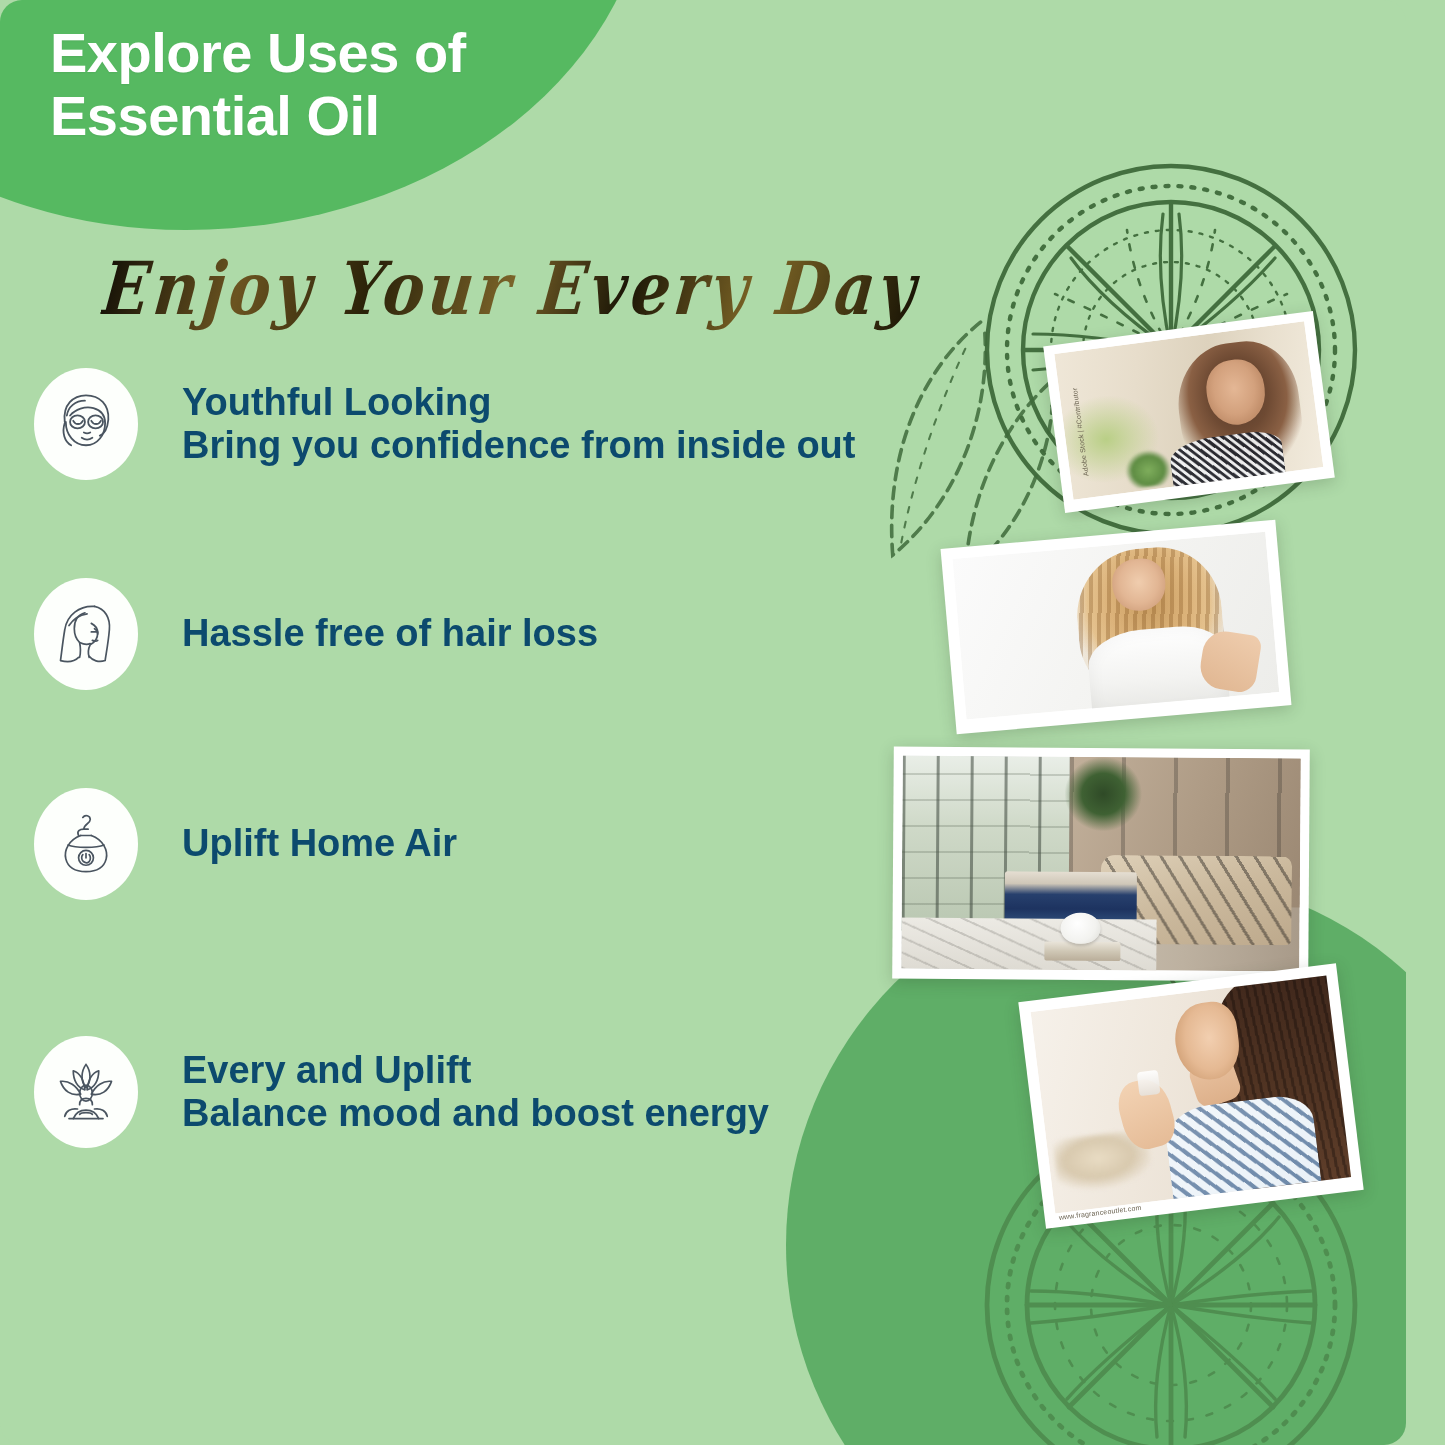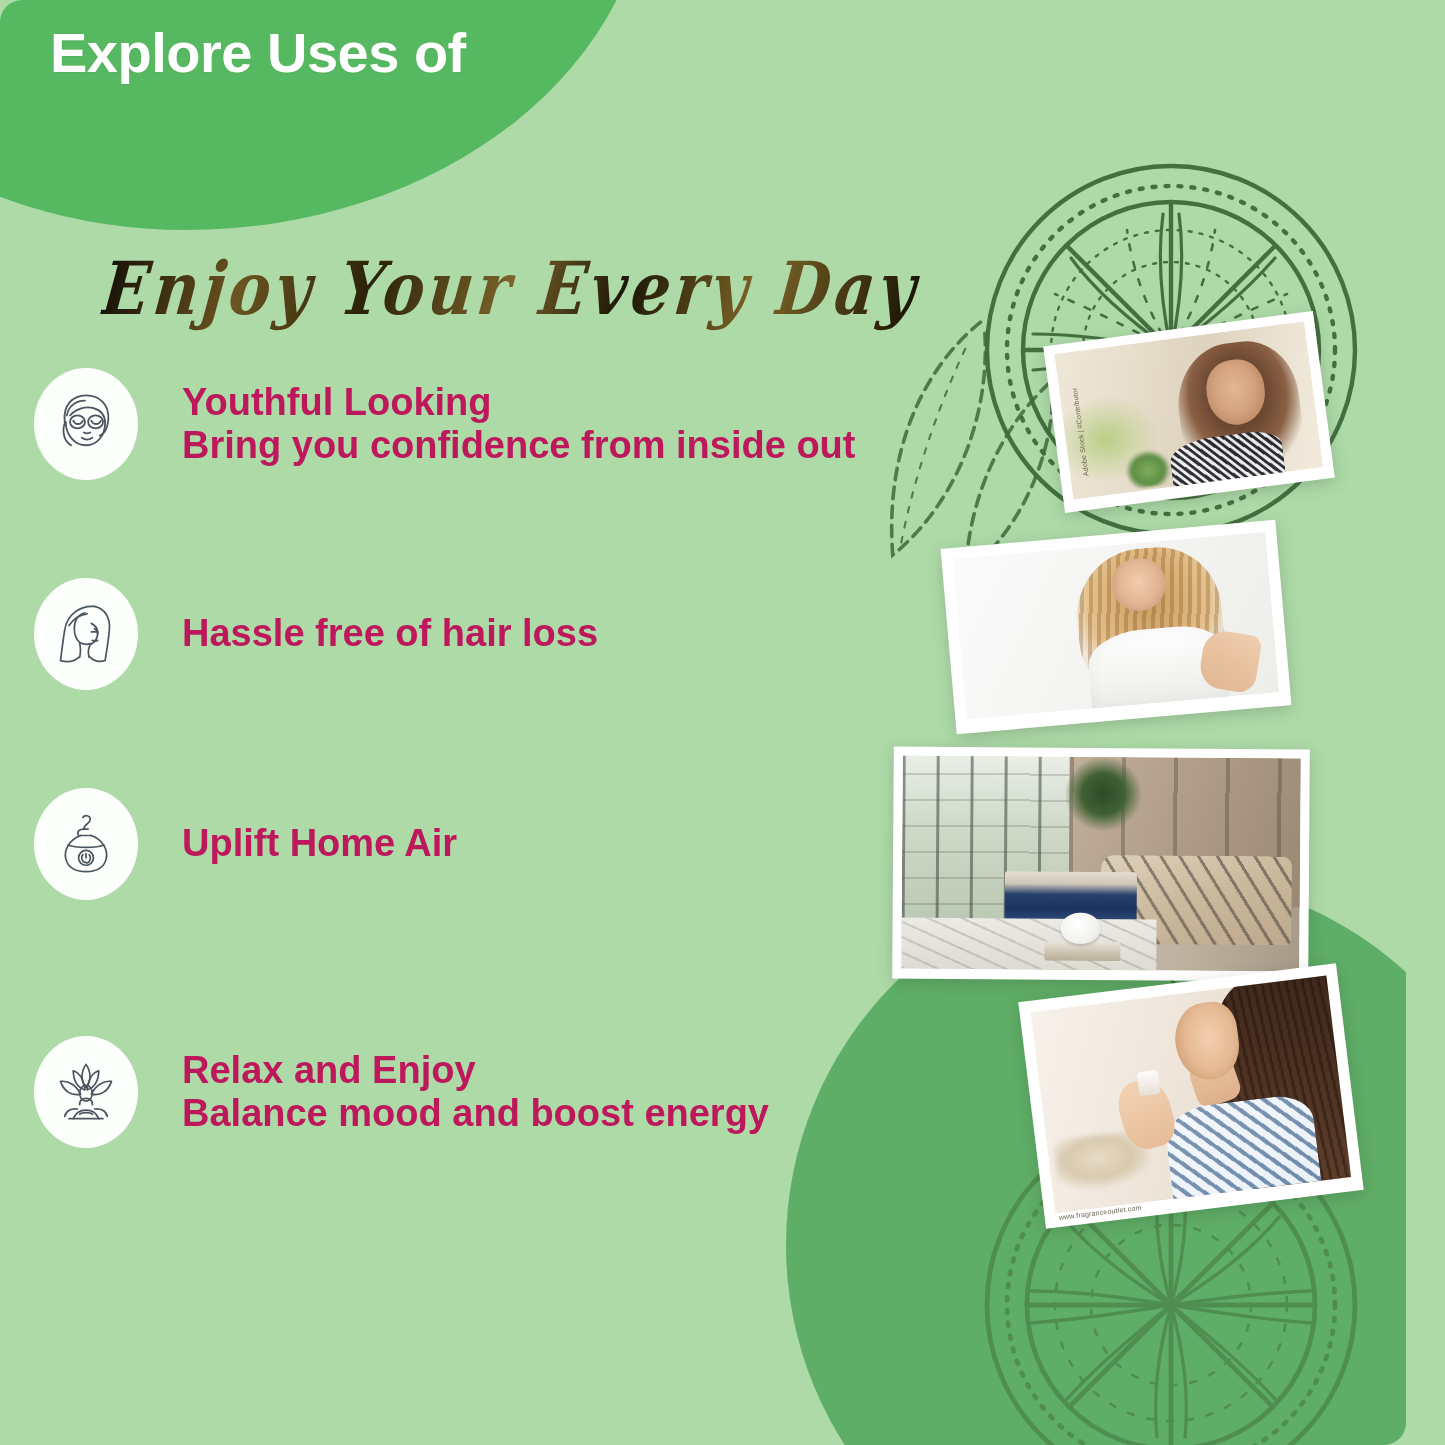--- a/index.html
+++ b/index.html
@@ -70,21 +70,21 @@
   .feature-icon-badge {
     width:104px; height:112px;
     background:#fdfffc;
     border-radius:50%;
     display:flex; align-items:center; justify-content:center;
     flex:0 0 auto;
   }
   .feature-icon-badge svg { width:68px; height:68px; display:block; }
   .feature-text { margin-left:44px; }
   .feature-title, .feature-sub {
-    color:#be185d;
+    color:#0c4a6e;
     font-weight:bold;
     font-stretch:condensed;
     line-height:1.14;
     white-space:nowrap;
   }
   .feature-title { font-size:38px; }
   .feature-sub  { font-size:38px; }
 
   #feature-0 { left:34px; top:368px; }
   #feature-1 { left:34px; top:578px; }
@@ -408,20 +408,21 @@
     <g stroke="#3f6b3b" fill="none" stroke-width="1.9" stroke-linecap="round">
       <path d="M60 8 C28 34 10 78 14 130 C46 104 66 58 62 10" stroke-dasharray="6 4"></path>
       <path d="M52 22 C36 56 24 94 18 126" stroke-width="1.1" stroke-dasharray="3 5"></path>
       <path d="M96 40 C72 62 54 98 52 140 C80 118 98 80 98 42" stroke-dasharray="6 4"></path>
     </g>
   </svg>
 
   <div id="header-blob"></div>
   <div id="header-title">
     <div>Explore Uses of</div>
+    <div>Essential Oil</div>
   </div>
 
   <div id="tagline">Enjoy Your Every Day</div>
 
   <div id="features">
 
     <div class="feature" id="feature-0">
       <div class="feature-icon-badge">
         <svg viewBox="0 0 64 64">
           <g fill="none" stroke="#4a5560" stroke-width="1.7" stroke-linecap="round" stroke-linejoin="round">
@@ -498,21 +499,21 @@
             <path d="M26 44 C26 40 28 38 32 38 C36 38 38 40 38 44"></path>
             <path d="M24 48 C18 47 13 50 12 55"></path>
             <path d="M40 48 C46 47 51 50 52 55"></path>
             <path d="M20 57 C22 52 26 49 32 49 C38 49 42 52 44 57"></path>
             <path d="M16 57 L48 57"></path>
             <path d="M26 53 C28 51 36 51 38 53"></path>
           </g>
         </svg>
       </div>
       <div class="feature-text">
-        <div class="feature-title">Relax and Enjoy</div>
+        <div class="feature-title">Every and Uplift</div>
         <div class="feature-sub">Balance mood and boost energy</div>
       </div>
     </div>
 
   </div>
 
   <div class="photo" id="photo-0">
     <div class="photo-inner">
       <div class="scene scene-interior">
         <div class="f-plant"></div>

